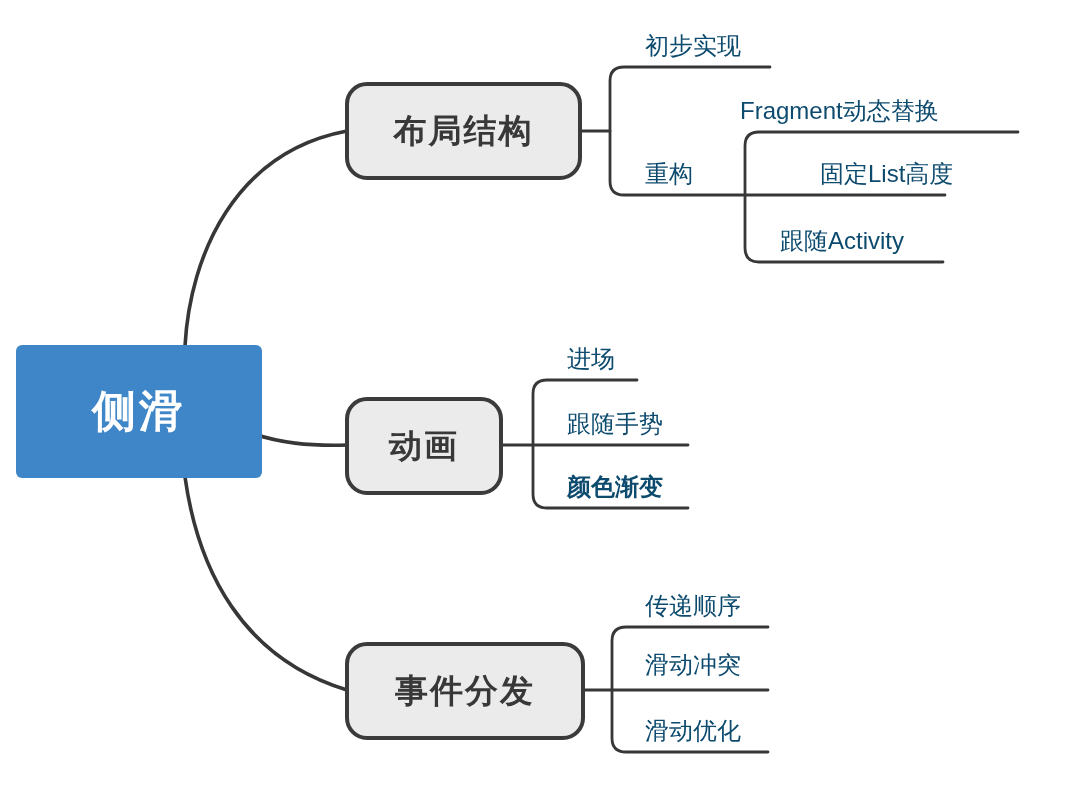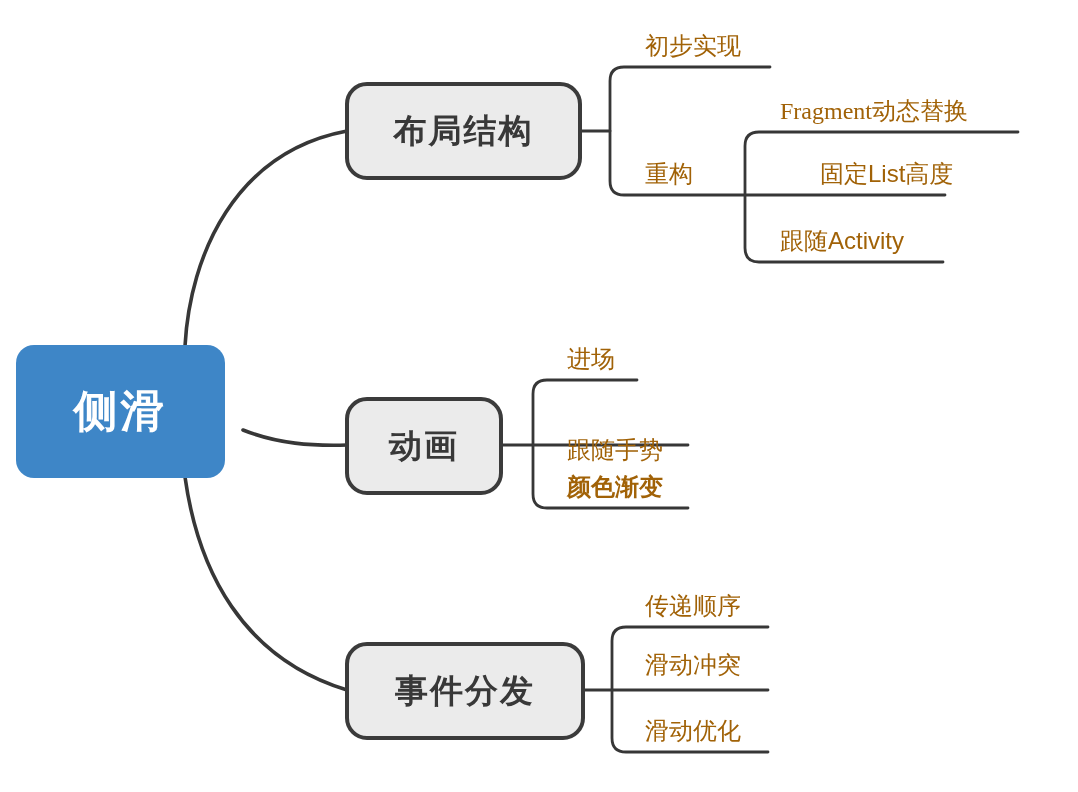--- a/index.html
+++ b/index.html
@@ -33,24 +33,24 @@
     position: absolute;
     box-sizing: border-box;
     display: flex;
     align-items: center;
     justify-content: center;
     cursor: default;
   }
   .root-node {
     left: 16px;
     top: 345px;
-    width: 209px;
+    width: 246px;
     height: 133px;
     background: #3e86c7;
-    border-radius: 18px;
+    border-radius: 6px;
     color: #ffffff;
     font-size: 44px;
     font-weight: bold;
     letter-spacing: 3px;
   }
   .branch-node {
     background: #ebebeb;
     border: 4px solid #3b3b3b;
     border-radius: 22px;
     color: #383838;
@@ -58,32 +58,32 @@
     font-weight: bold;
     letter-spacing: 2px;
   }
   .branch-layout { left: 345px; top: 82px;  width: 237px; height: 98px; }
   .branch-anim   { left: 345px; top: 397px; width: 158px; height: 98px; }
   .branch-event  { left: 345px; top: 642px; width: 240px; height: 98px; justify-content: center; }
   .leaf-label {
     position: absolute;
     font-size: 24px;
     line-height: 30px;
-    color: #a16207;
+    color: #0c4a6e;
     white-space: nowrap;
     cursor: default;
   }
   
   .lbl-init      { left: 645px; top: 31px;  }
   .lbl-refactor  { left: 645px; top: 159px; }
-  .lbl-fragment  { left: 780px; top: 96px; font-family: Liberation Serif, serif;  }
+  .lbl-fragment  { left: 740px; top: 96px;  }
   .lbl-fixedlist { left: 820px; top: 159px; }
   .lbl-activity  { left: 780px; top: 226px; }
   .lbl-enter     { left: 567px; top: 344px; }
-  .lbl-gesture   { left: 567px; top: 409px; margin-top: 26px; }
+  .lbl-gesture   { left: 567px; top: 409px; }
   .lbl-gradient  { left: 567px; top: 472px; font-weight: bold; }
   .lbl-order     { left: 645px; top: 591px; }
   .lbl-conflict  { left: 645px; top: 650px; }
   .lbl-optimize  { left: 645px; top: 716px; }
 </style>
 </head>
 <body>
 
 <div class="canvas">
 

